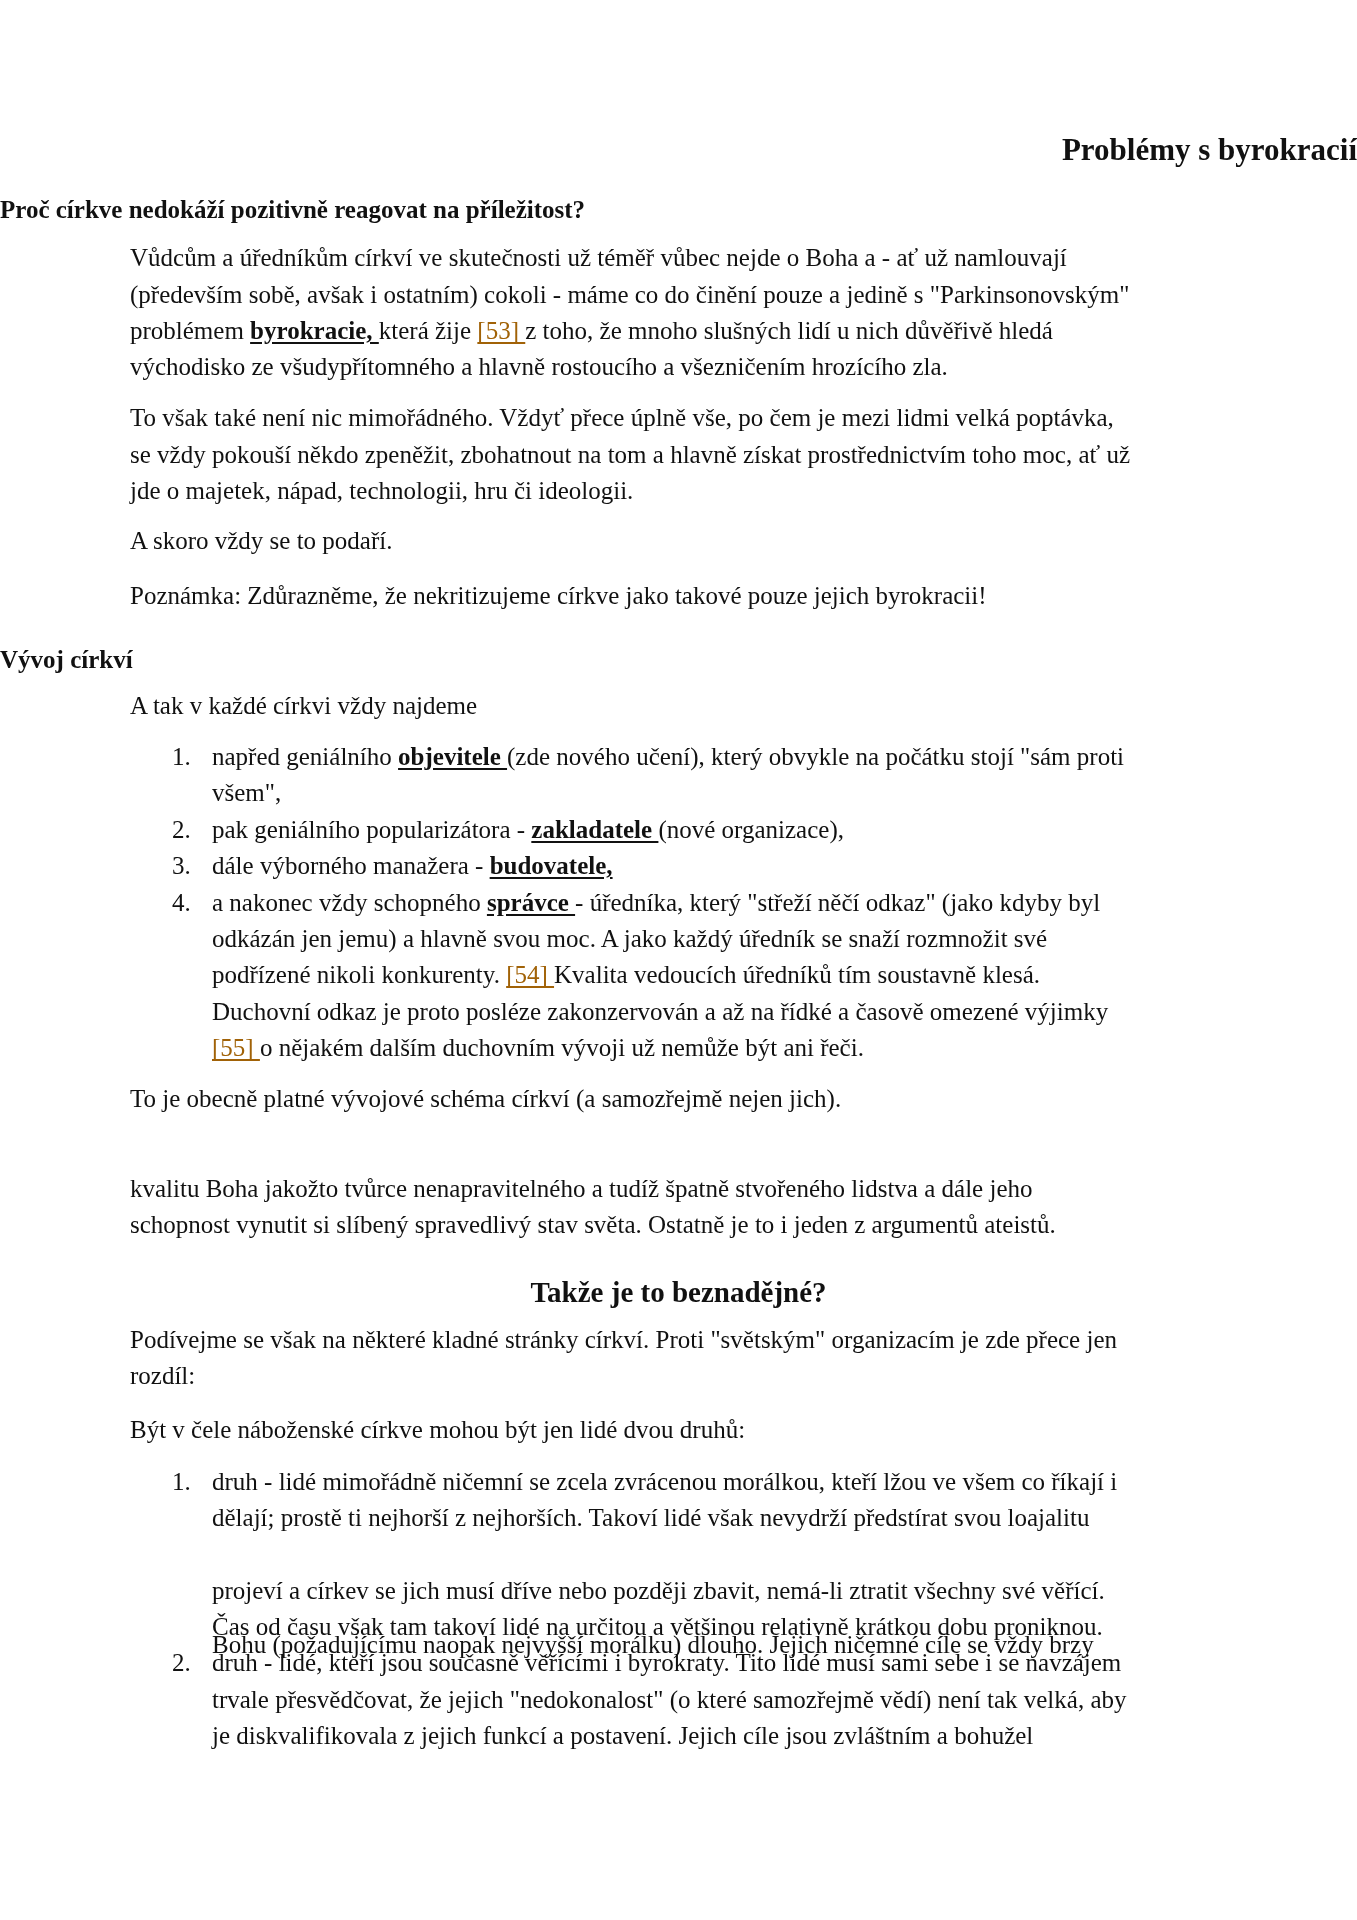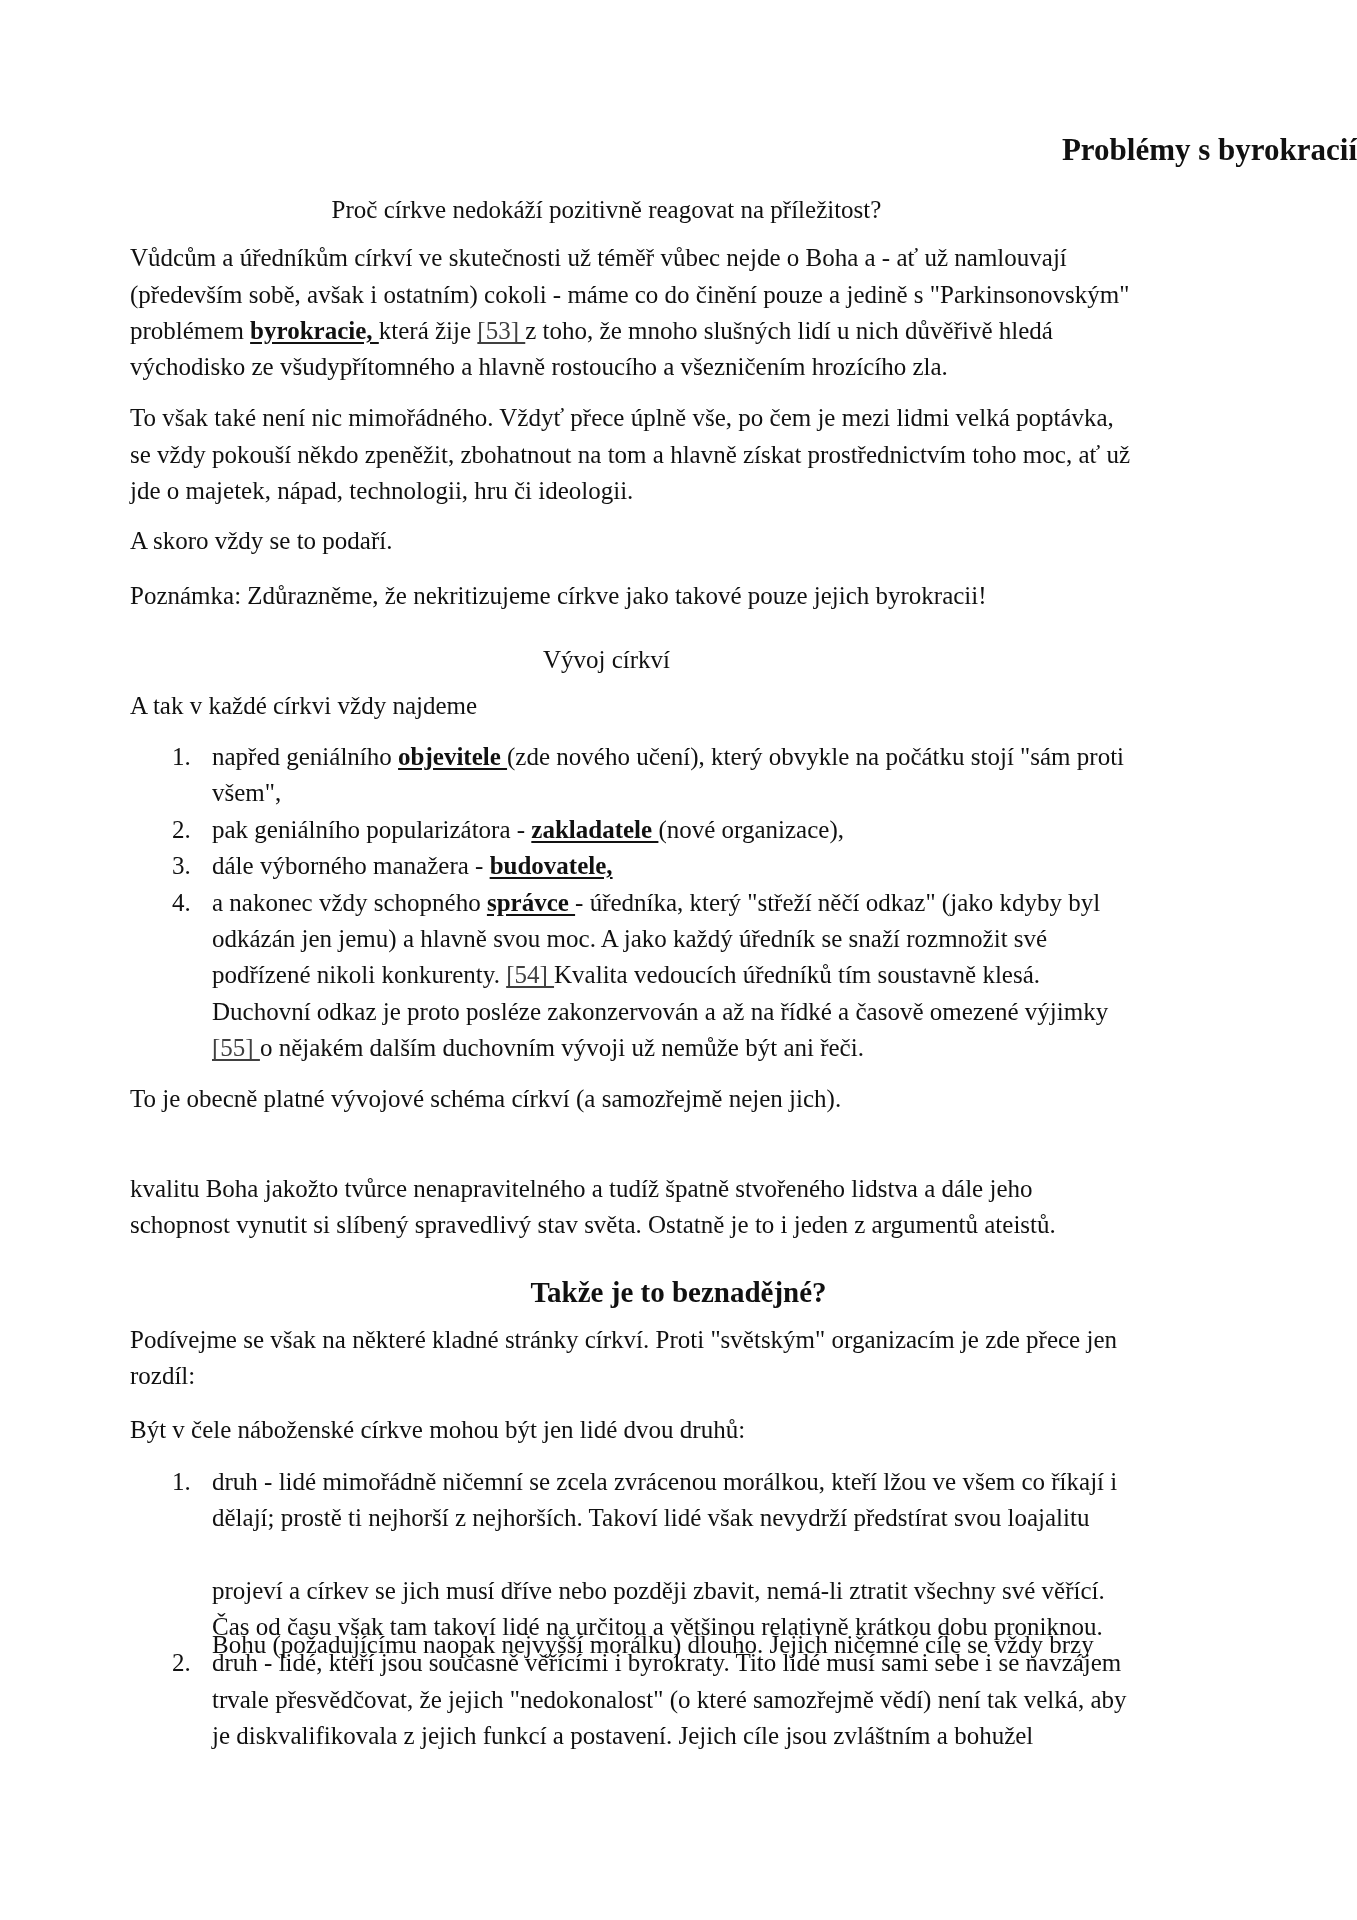--- a/index.html
+++ b/index.html
@@ -1,26 +1,26 @@
 <!DOCTYPE html>
 <html><head>
 <meta charset="utf-8">
 <style>
   html, body { margin: 0; padding: 0; background: #ffffff; }
   body { width: 1357px; height: 1920px; position: relative; overflow: hidden;
          font-family: "Liberation Serif", "DejaVu Serif", serif; color: #111111; }
   .page { position: absolute; left: 0; top: 0; width: 1357px; height: 1920px; }
   .line { position: absolute; left: 130px; white-space: nowrap; font-size: 25px; line-height: 36px; height: 36px; }
   .h1 { position: absolute; left: 0; width: 1357px; text-align: right; font-weight: bold; font-size: 31px; line-height: 40px; }
-  .h2 { position: absolute; left: 0; width: 1213px; text-align: center; font-weight: normal; font-size: 25px; line-height: 36px; }
+  .h2 { position: absolute; left: 0; width: 1213px; font-weight: bold; font-size: 25px; line-height: 36px; }
   .h3 { position: absolute; left: 0; width: 1357px; text-align: center; font-weight: bold; font-size: 29px; line-height: 40px; }
   .num { position: absolute; left: 172px; font-size: 25px; line-height: 36px; }
   .li { position: absolute; left: 212px; white-space: nowrap; font-size: 25px; line-height: 36px; }
   .u { text-decoration: underline; text-underline-offset: 3px; font-weight: bold; }
-  .link { color: #404040; text-decoration: underline; text-underline-offset: 3px; cursor: pointer; margin-top: 36px; }
+  .link { color: #a16207; text-decoration: underline; text-underline-offset: 3px; cursor: pointer; margin-top: 36px; }
 </style>
 </head>
 <body>
 
 <div class="page">
 
   <div class="h1" style="top:130px">Problémy s byrokracií</div>
   <div class="h2" style="top:192px">Proč církve nedokáží pozitivně reagovat na příležitost?</div>
 
   <div class="line" style="top:240px">Vůdcům a úředníkům církví ve skutečnosti už téměř vůbec nejde o Boha a - ať už namlouvají</div>

